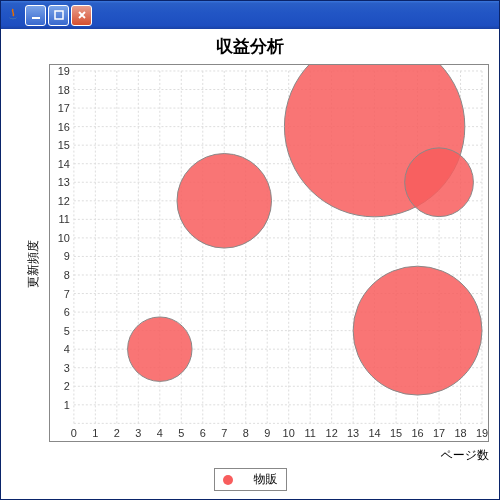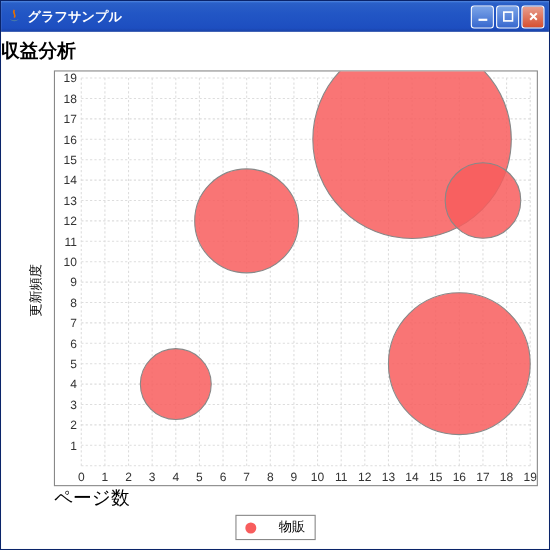--- a/index.html
+++ b/index.html
@@ -6,44 +6,43 @@
   body { font-family: "MS UI Gothic", sans-serif; background: #ece9d8; }
   .window { width: 500px; height: 500px; border: 1px solid #0a246a; background: #ece9d8; display: flex; flex-direction: column; }
   .titlebar { height: 28px; background: linear-gradient(to bottom, #3b77dd 0%, #2a5fc7 8%, #2256c5 40%, #1d4ec0 88%, #1941a5 100%); display: flex; align-items: center; padding: 0 4px; color: white; font-size: 12px; font-weight: bold; }
   .titlebar .java-icon { width: 16px; height: 16px; margin-right: 4px; display: inline-flex; align-items: center; justify-content: center; }
   .titlebar .title { flex: 1; }
   .win-btns { display: flex; gap: 2px; }
   .win-btn { width: 21px; height: 21px; border-radius: 3px; border: 1px solid #fff; display: flex; align-items: center; justify-content: center; font-size: 11px; font-weight: bold; color: white; cursor: pointer; }
   .win-btn.min, .win-btn.max { background: linear-gradient(to bottom, #7ba4e8, #3868ce); }
   .win-btn.close { background: linear-gradient(to bottom, #e89e8e, #d64f2f); }
   .content { flex: 1; background: #fff; position: relative; }
-  .chart-title { text-align: left; font-size: 17px; font-weight: bold; padding: 6px 0 2px; }
+  .chart-title { text-align: center; font-size: 17px; font-weight: bold; padding: 6px 0 2px; }
   .chart-area { position: relative; margin: 4px 10px 0 48px; height: 400px; }
   .plot { position: absolute; left: 0; top: 0; right: 0; bottom: 22px; border: 1px solid #888; background: #fff; }
   .grid line { stroke: #ddd; stroke-dasharray: 2,2; stroke-width: 1; }
   .bubble { fill: #f85d5d; fill-opacity: 0.85; stroke: #888; stroke-width: 1; }
-  .xlabel { position: absolute; left: 0; right: 0; bottom: 0; text-align: left; font-size: 17px; }
+  .xlabel { position: absolute; left: 0; right: 0; bottom: 0; text-align: right; font-size: 12px; }
   .ylabel { position: absolute; left: -40px; top: 50%; transform: translateY(-50%) rotate(-90deg); transform-origin: center; font-size: 12px; white-space: nowrap; }
   .ticks text { font-size: 11px; fill: #333; }
   .legend { display: flex; justify-content: center; align-items: center; margin-top: 2px; padding: 2px 8px; font-size: 12px; }
   .legend-box { border: 1px solid #888; padding: 2px 8px; display: flex; align-items: center; gap: 21px; background: #fff; }
   .legend-swatch { width: 10px; height: 10px; background: #f85d5d; border-radius: 50%; }
 </style>
 </head>
 <body>
 
 <div class="window">
   <div class="titlebar">
     <span class="java-icon">
       <svg width="14" height="14" viewBox="0 0 14 14">
           <path d="M7 1 C5 4 9 5 7 8" stroke="#e76f00" stroke-width="1.5" fill="none"></path>
           <path d="M3 9 C5 11 9 11 11 9 C10 12 4 12 3 9" fill="#5382a1"></path>
         </svg>
     </span>
-    <span class="title">グラフサンプル</span>
     <div class="win-btns">
       <div class="win-btn min">
           <svg width="10" height="10">
             <rect x="1" y="7" width="8" height="2" fill="white"></rect>
           </svg>
         </div>
       <div class="win-btn max">
           <svg width="10" height="10">
             <rect x="1" y="1" width="8" height="8" fill="none" stroke="white" stroke-width="1.5"></rect>
           </svg>

